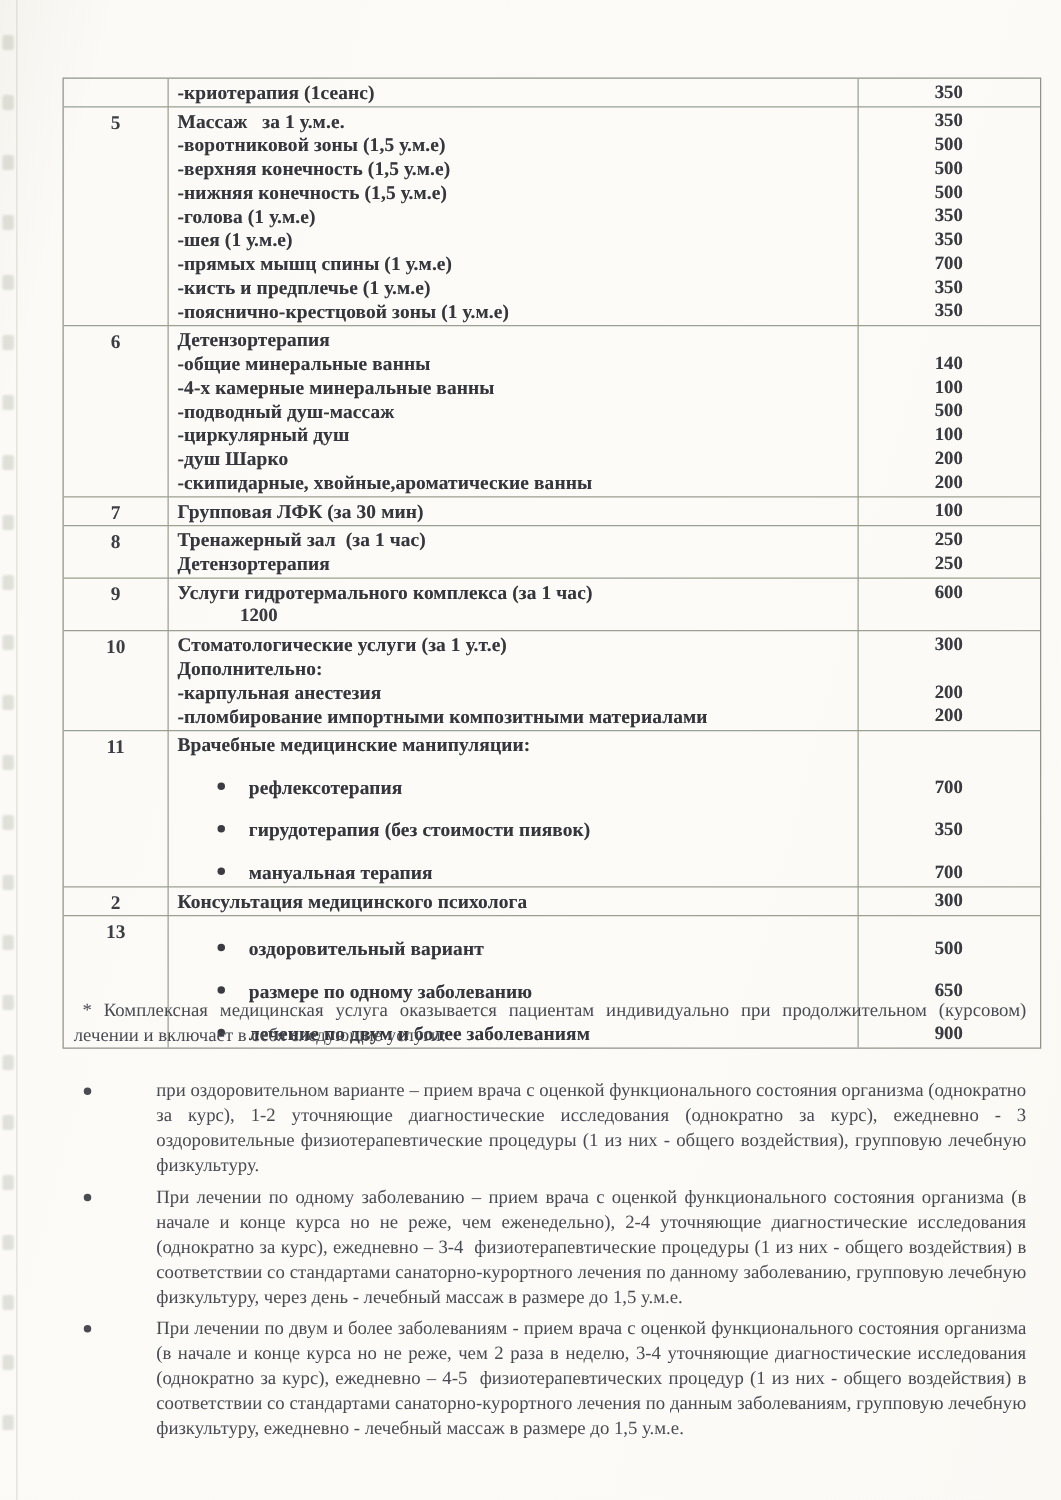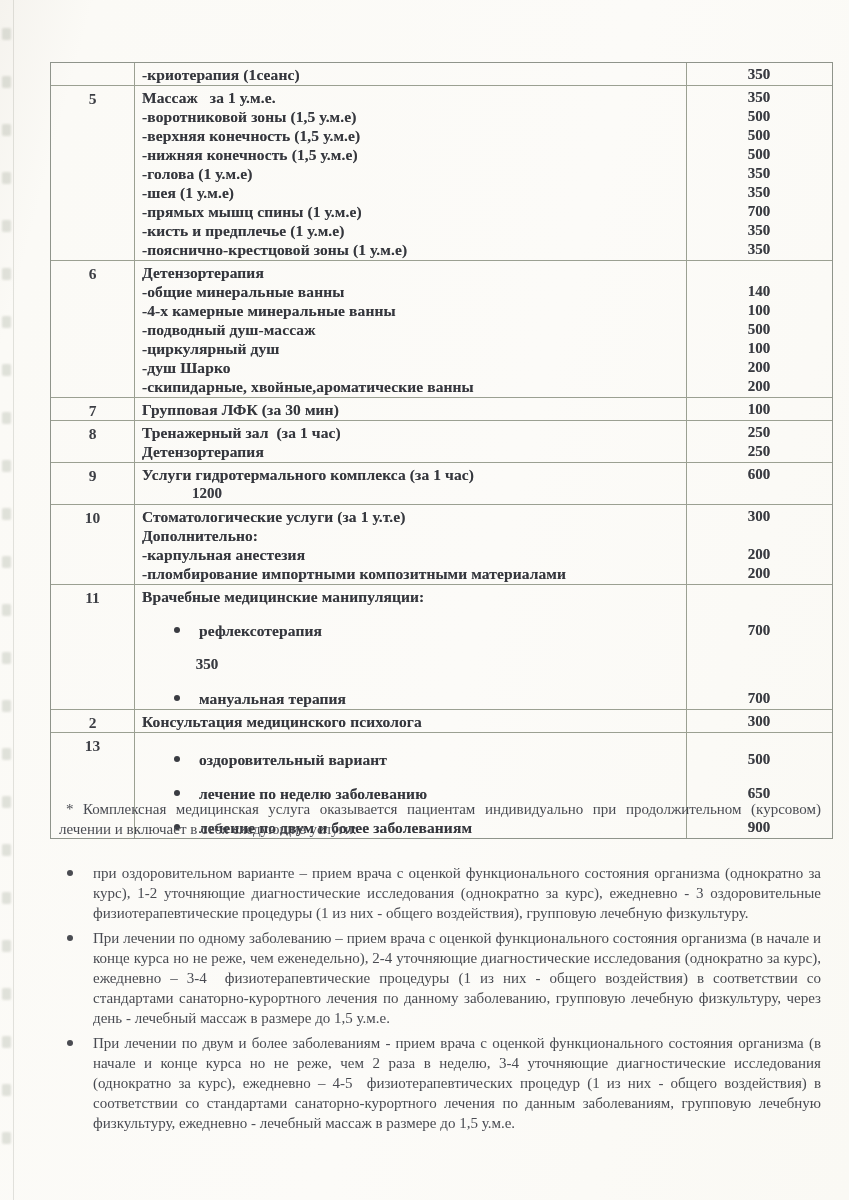--- a/index.html
+++ b/index.html
@@ -59,21 +59,21 @@
     color:#393b41;text-shadow:0 0 0.5px rgba(60,62,70,0.45);
   }
   
   .footnote{
     position:absolute;left:59px;top:799px;width:762px;
     color:#494b52;font-size:15px;line-height:20px;
   }
   .fn-intro{
     margin:0 0 24px 0;text-align:justify;text-indent:7px;white-space:pre-wrap;
   }
-  .fn-bullet{display:flex;margin:0 0 5px 0;}
+  .fn-bullet{display:flex;margin:0 0 5px 0;gap:32px;}
   .fn-dot-col{flex:0 0 34px;padding-left:8px;box-sizing:border-box;}
   .fdot{
     display:block;width:6px;height:6px;border-radius:50%;
     background:#4a4c52;margin-top:7px;
   }
   .fn-text{flex:1;text-align:justify;white-space:pre-wrap;}
 </style>
 </head>
 <body>
 
@@ -253,20 +253,21 @@
           <div class="t-lines">
             <div class="t-line">
               <div class="t-text">Врачебные медицинские манипуляции:</div>
               <div class="t-price"></div>
             </div>
             <div class="t-line bullet">
               <div class="t-text"><span class="tdot"></span><span>рефлексотерапия</span></div>
               <div class="t-price">700</div>
             </div>
             <div class="t-line bullet">
+              <div class="t-text"><span class="tdot"></span><span>гирудотерапия (без стоимости пиявок)</span></div>
               <div class="t-price">350</div>
             </div>
             <div class="t-line bullet">
               <div class="t-text"><span class="tdot"></span><span>мануальная терапия</span></div>
               <div class="t-price">700</div>
             </div>
           </div>
         </div>
         <div class="t-row">
           <div class="t-num">2</div>
@@ -278,21 +279,21 @@
           </div>
         </div>
         <div class="t-row">
           <div class="t-num">13</div>
           <div class="t-lines">
             <div class="t-line bullet">
               <div class="t-text"><span class="tdot"></span><span>оздоровительный вариант</span></div>
               <div class="t-price">500</div>
             </div>
             <div class="t-line bullet">
-              <div class="t-text"><span class="tdot"></span><span>лечение по неделю заболеванию</span></div>
+              <div class="t-text"><span class="tdot"></span><span>размере по одному заболеванию</span></div>
               <div class="t-price">650</div>
             </div>
             <div class="t-line bullet">
               <div class="t-text"><span class="tdot"></span><span>лечение по двум и более заболеваниям</span></div>
               <div class="t-price">900</div>
             </div>
           </div>
         </div>
       </div>
   </div>

